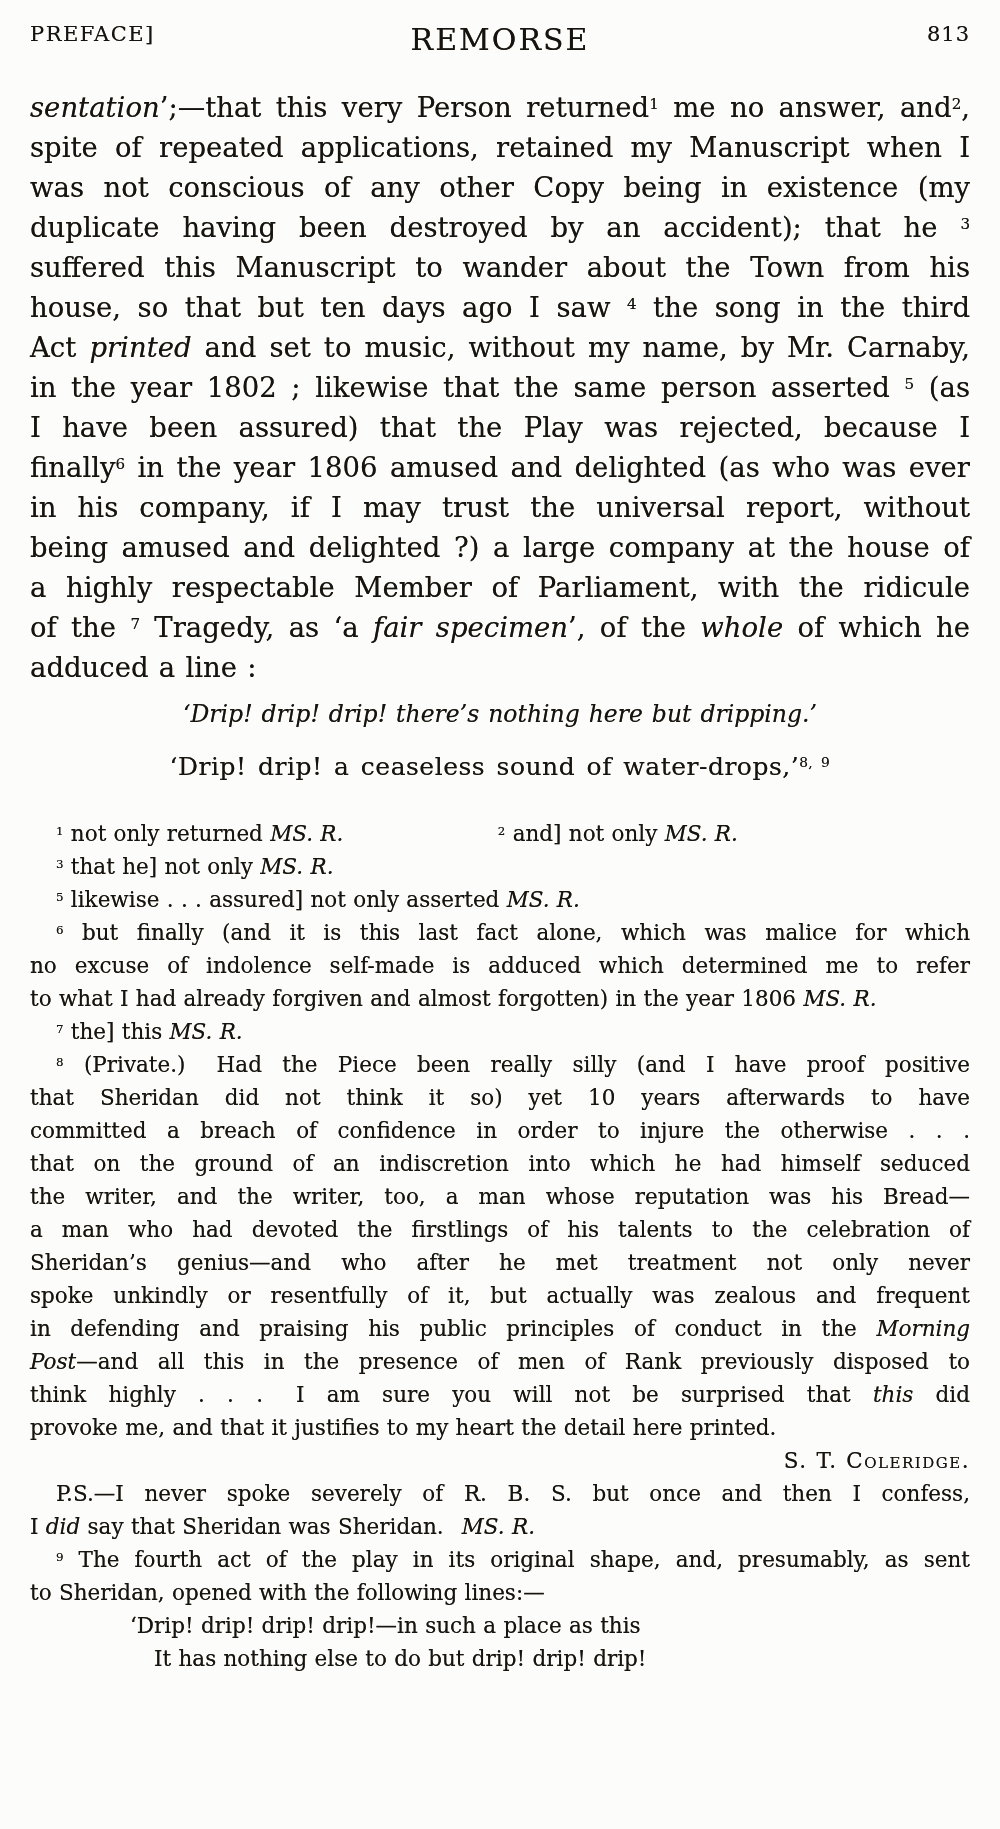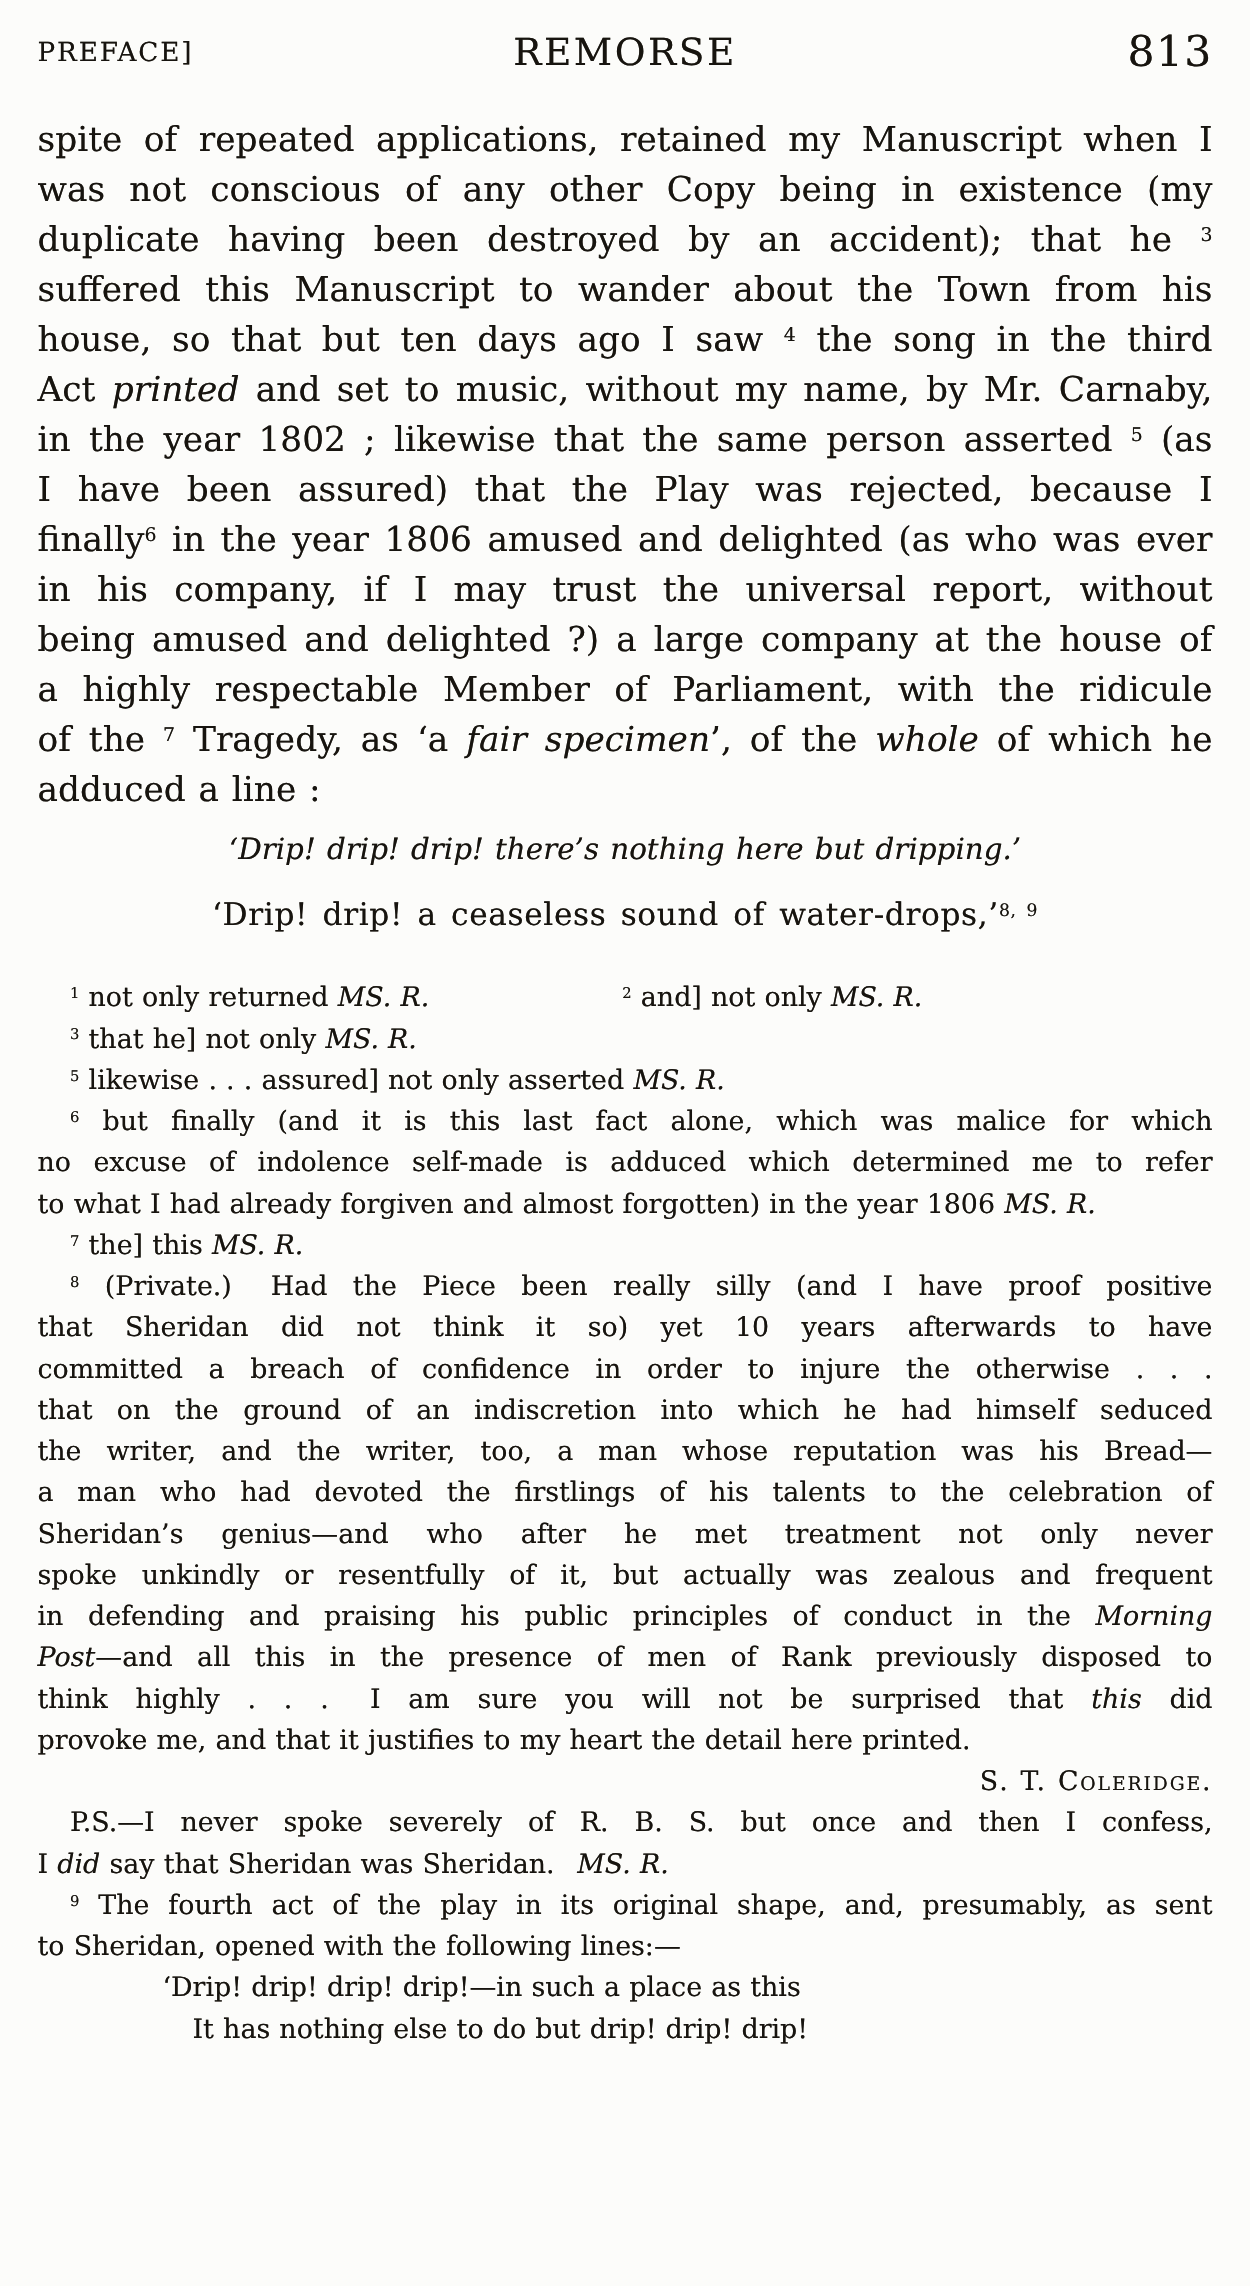--- a/index.html
+++ b/index.html
@@ -4,24 +4,24 @@
 <style>
   html,body{margin:0;padding:0;background:#f6f5f1;}
   .page{
     width:1000px;height:1829px;box-sizing:border-box;
     background:#fcfcfa;color:#17140f;
     font-family:"DejaVu Serif","Liberation Serif",serif;
     padding:14px 30px 0 30px;overflow:hidden;
     text-shadow:0 0 .5px rgba(20,15,5,.65);
   }
   
-  .header{display:flex;align-items:center;margin:8px 0 30px 0;}
+  .header{display:flex;align-items:flex-start;margin:8px 0 30px 0;}
   .h-left{width:230px;font-size:21px;letter-spacing:1.5px;}
   .h-center{flex:1;text-align:center;font-size:30px;letter-spacing:2px;}
-  .h-right{width:230px;text-align:right;font-size:34px;letter-spacing:1px;}
+  .h-right{width:230px;text-align:right;font-size:21px;letter-spacing:1px;}
   
   .main{font-size:27.5px;line-height:40px;word-spacing:1.5px;}
   .line{text-align:justify;}
   .line.j{text-align-last:justify;}
   .line.c{text-align:center;text-align-last:center;}
   .line.right{text-align:center;text-align-last:right;}
   .ind{text-indent:34px;}
   .ind-fn{text-indent:26px;}
   .i{font-style:italic;}
   .sc{font-variant:small-caps;letter-spacing:1.5px;}
@@ -42,20 +42,21 @@
 <div class="page">
 
   <div class="header">
     <span class="h-left">PREFACE]</span>
     <span class="h-center">REMORSE</span>
     <span class="h-right">813</span>
   </div>
 
   <div class="main">
     <div class="block">
+        <div class="line j"><span class="i">sentation</span><span>’;—that this very Person returned</span><span class="sup">1</span><span> me no answer, and</span><span class="sup">2</span><span>,</span></div>
         <div class="line j"><span>spite of repeated applications, retained my Manuscript when I</span></div>
         <div class="line j"><span>was not conscious of any other Copy being in existence (my</span></div>
         <div class="line j"><span>duplicate having been destroyed by an accident); that he </span><span class="sup">3</span></div>
         <div class="line j"><span>suffered this Manuscript to wander about the Town from his</span></div>
         <div class="line j"><span>house, so that but ten days ago I saw </span><span class="sup">4</span><span> the song in the third</span></div>
         <div class="line j"><span>Act </span><span class="i">printed</span><span> and set to music, without my name, by Mr. Carnaby,</span></div>
         <div class="line j"><span>in the year 1802 ; likewise that the same person asserted </span><span class="sup">5</span><span> (as</span></div>
         <div class="line j"><span>I have been assured) that the Play was rejected, because I</span></div>
         <div class="line j"><span>finally</span><span class="sup">6</span><span> in the year 1806 amused and delighted (as who was ever</span></div>
         <div class="line j"><span>in his company, if I may trust the universal report, without</span></div>

